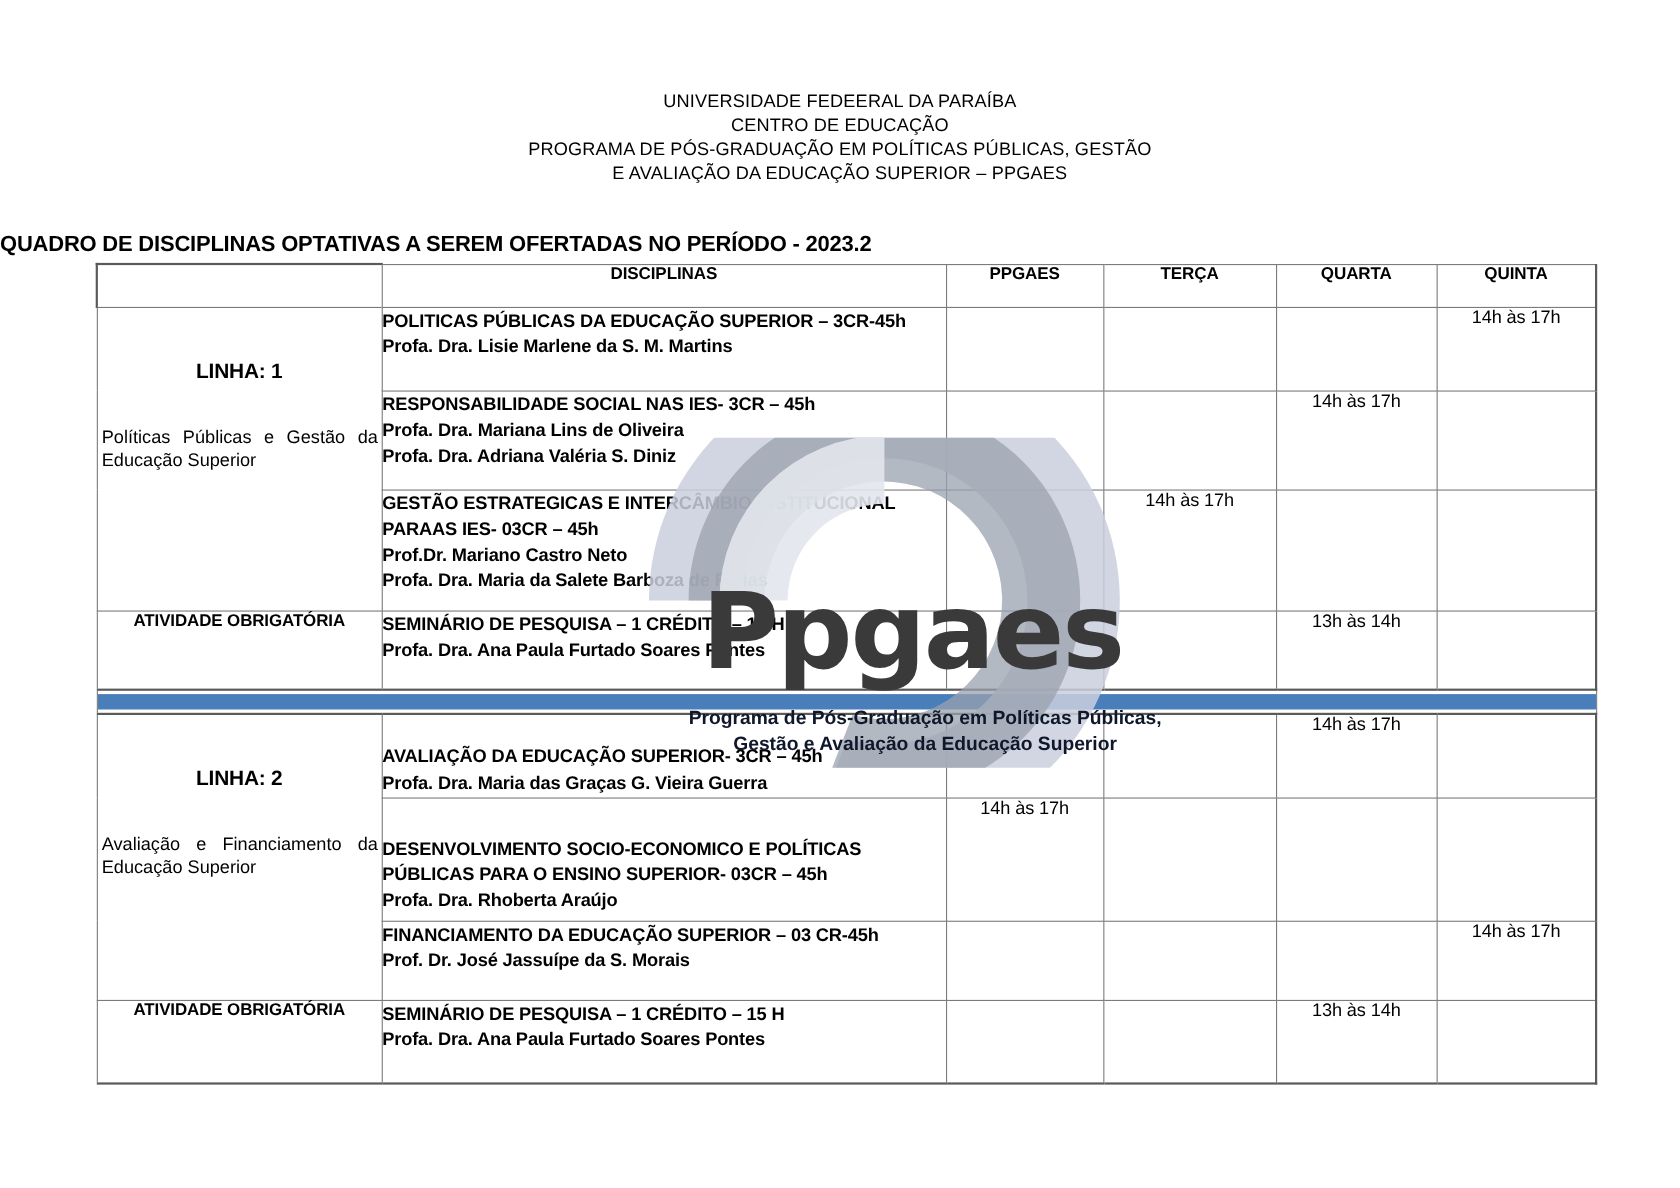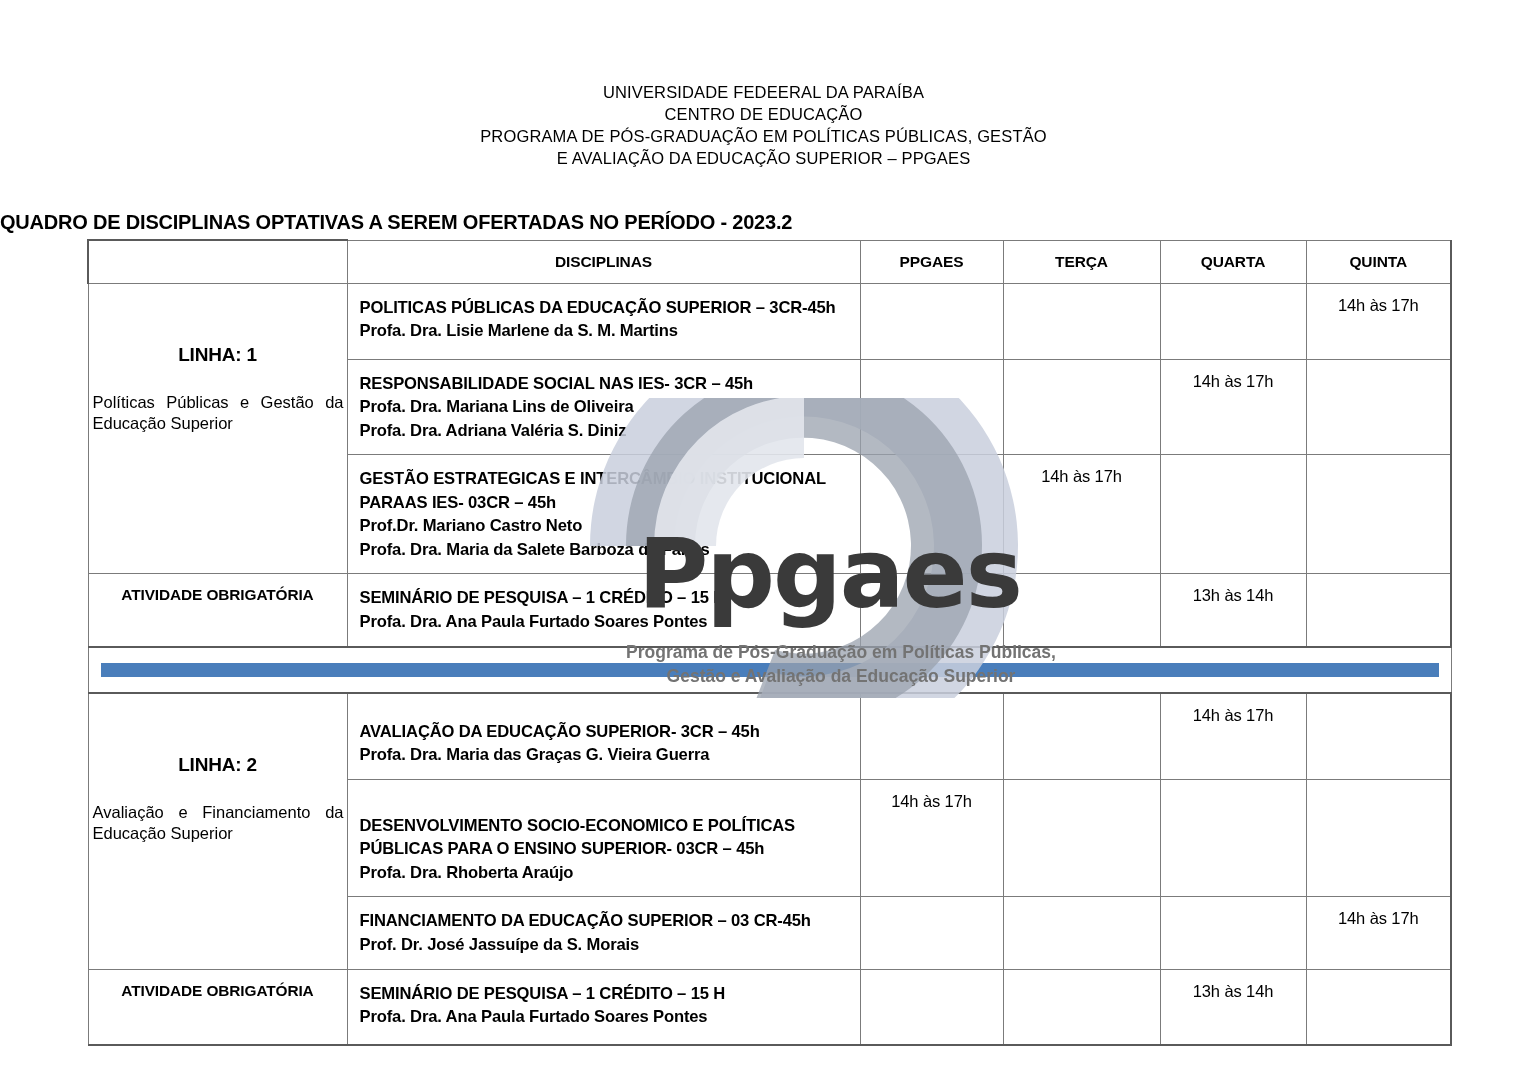--- a/index.html
+++ b/index.html
@@ -45,21 +45,21 @@
     top: 239px;
     width: 1363px;
   }
   table.sched {
     border-collapse: collapse;
     width: 1363px;
     table-layout: fixed;
   }
   table.sched td, table.sched th {
     border: 1px solid #7b7b7b;
-    padding: 12px;
+    padding: 0;
     vertical-align: top;
     background: transparent;
   }
   .c-linha   { width: 259px; }
   .c-disc    { width: 513px; }
   .c-seg     { width: 143px; }
   .c-ter     { width: 157px; }
   .c-qua     { width: 146px; }
   .c-qui     { width: 145px; }
 
@@ -187,21 +187,21 @@
   }
   .wm-sub {
     position: absolute;
     left: 52px;
     top: 242px;
     width: 470px;
     text-align: center;
     font-family: "Liberation Sans", sans-serif;
     font-size: 17.5px;
     font-weight: bold;
-    color: #737373;
+    color: #0f172a;
     line-height: 1.38;
   }
   .wm-arc { position: absolute; left: 0; top: 0; }
 </style>
 </head>
 <body>
 
 <div class="doc-header">
   <div class="hline">UNIVERSIDADE FEDEERAL DA PARAÍBA</div>
   <div class="hline">CENTRO DE EDUCAÇÃO</div>

